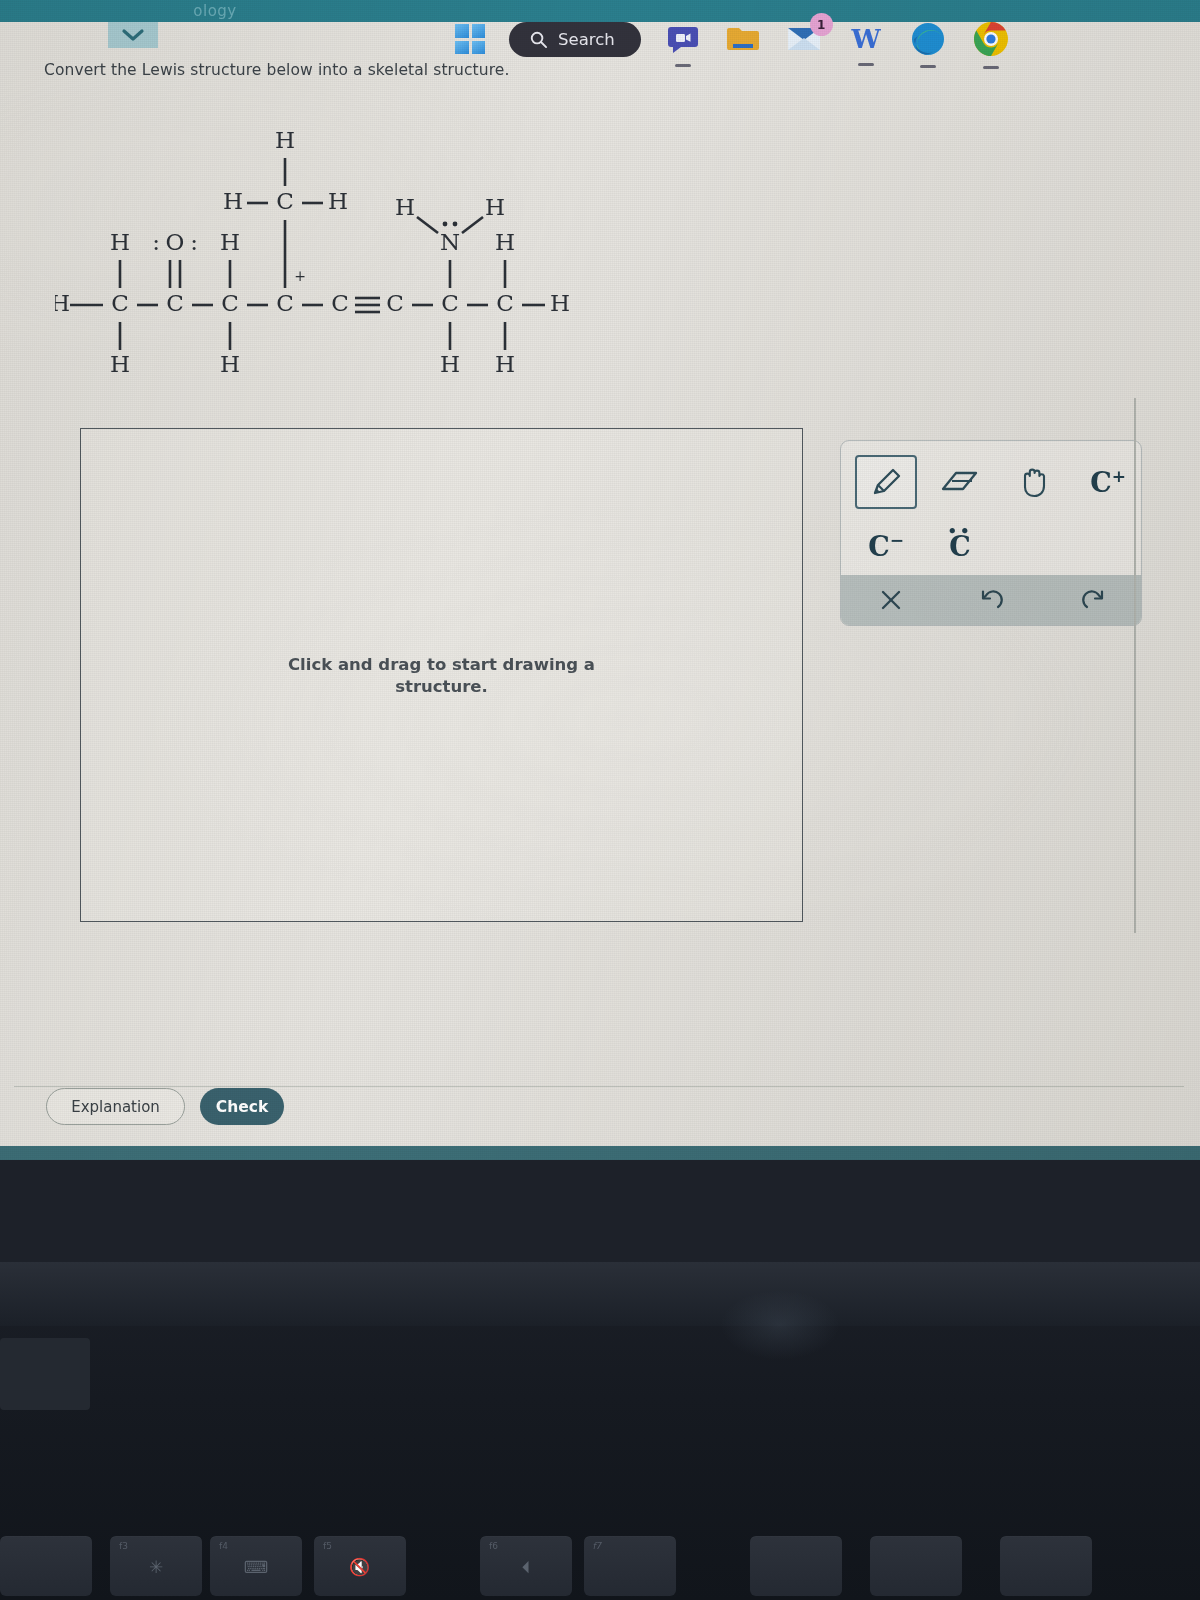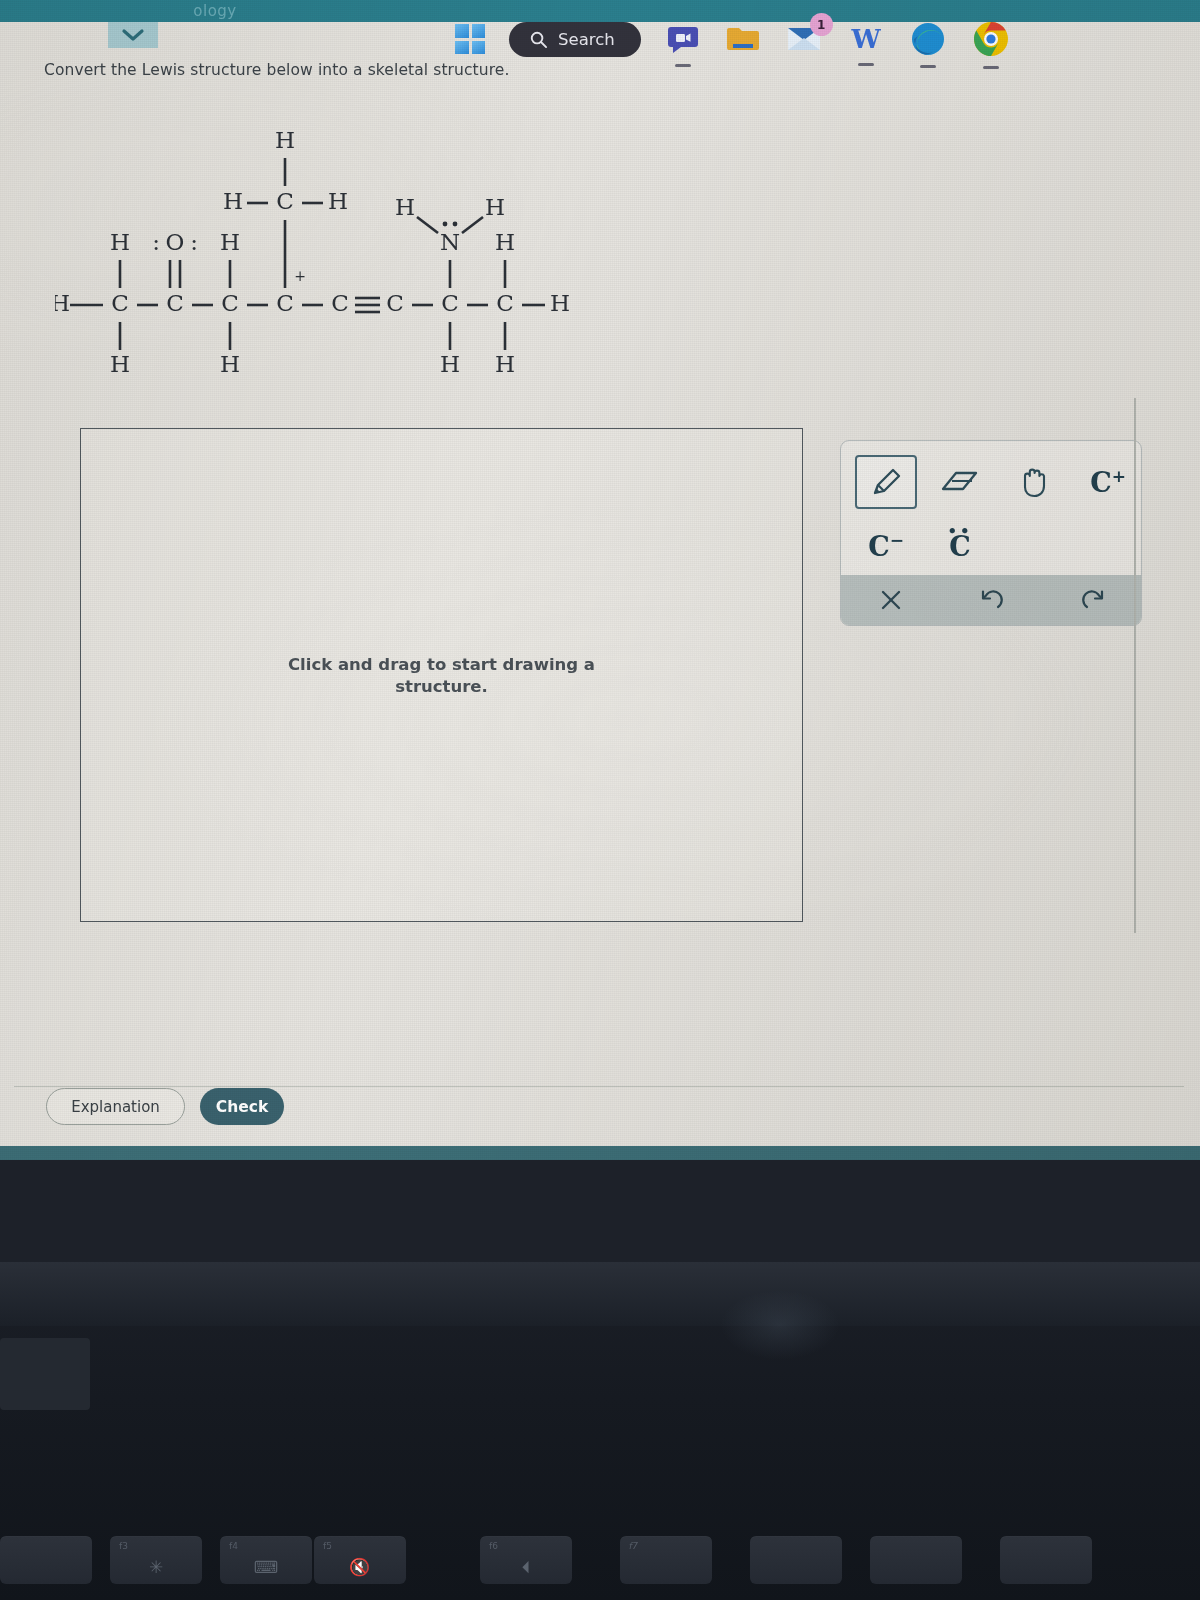--- a/index.html
+++ b/index.html
@@ -215,21 +215,21 @@
   }
   .trackpad {
     position: absolute; left: 0; top: 76px;
     width: 90px; height: 72px;
     background: #262b33; border-radius: 4px;
     opacity: .9;
   }
   .keyrow { position: absolute; left: -10px; top: 1536px; width: 1220px; height: 64px; }
   .key {
     position: absolute; top: 0;
-    width: 92px; height: 48px;
+    width: 92px; height: 60px;
     background: linear-gradient(180deg,#2d323b 0%, #242932 100%);
     border-radius: 6px;
     border-top: 1px solid rgba(255,255,255,0.06);
     color: #545b66;
   }
   .key .fk {
     position: absolute; left: 9px; top: 4px;
     font-size: 9px; font-family: "DejaVu Sans", sans-serif;
   }
   .key .glyph {
@@ -503,31 +503,31 @@
   <div class="trackpad"></div>
 </div>
 <div class="screen-glow"></div>
 
 <div class="keyrow">
   <div class="key" style="left:10px;"></div>
   <div class="key" style="left:120px;">
     <span class="fk">f3</span>
     <span class="glyph">✳</span>
   </div>
-  <div class="key" style="left:230px;">
+  <div class="key" style="left:220px;">
     <span class="fk">f4</span>
     <span class="glyph">⌨</span>
   </div>
   <div class="key" style="left:324px;">
     <span class="fk">f5</span>
     <span class="glyph">🔇</span>
   </div>
   <div class="key" style="left:490px;">
     <span class="fk">f6</span>
     <span class="glyph">⏴</span>
   </div>
-  <div class="key" style="left:630px;font-style:italic;">
+  <div class="key" style="left:594px;font-style:italic;">
     <span class="fk">f7</span>
   </div>
   <div class="key" style="left:760px;"></div>
   <div class="key" style="left:880px;"></div>
   <div class="key" style="left:1010px;"></div>
 </div>
 
 </body></html>

